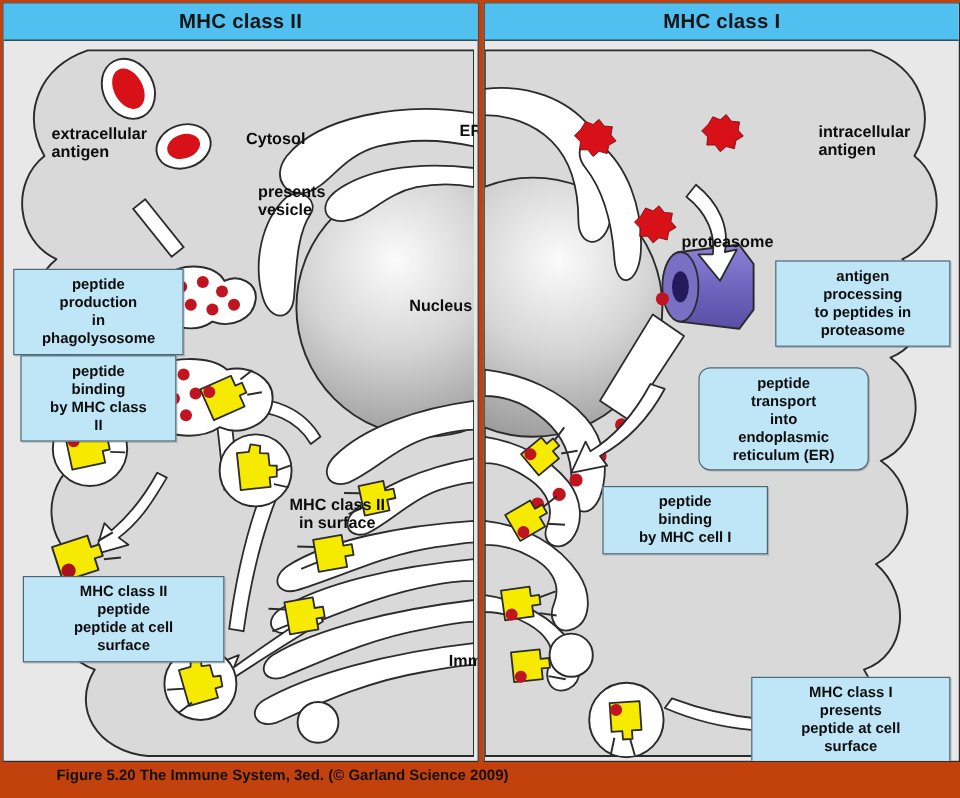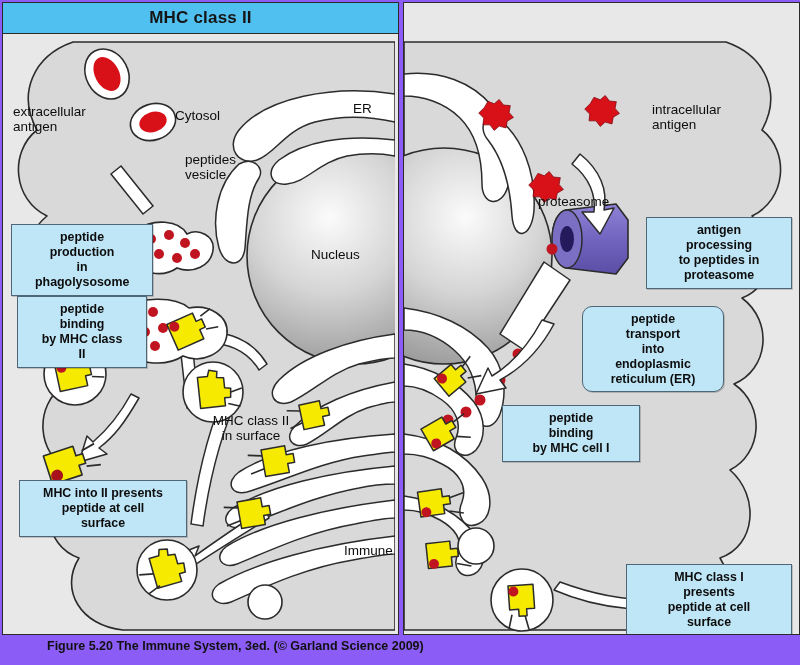--- a/index.html
+++ b/index.html
@@ -1,30 +1,30 @@
 <!DOCTYPE html>
 <html><head>
 <meta charset="utf-8">
 <style>
   html,body{margin:0;padding:0;background:#ffffff;}
   body{width:800px;height:665px;font-family:"Liberation Sans",sans-serif;overflow:hidden;}
-  #root{position:relative;width:800px;height:665px;background:#8b5cf6;}
+  #root{position:relative;width:800px;height:665px;background:#c2410c;}
 
   .panel{position:absolute;top:2px;height:631px;border:1.5px solid #2b2b2b;background:#e8e8e8;overflow:hidden;}
   #panel-left{left:2px;width:395px;}
   #panel-right{left:403px;width:395px;}
 
   .panel-header{position:absolute;left:0;top:0;width:100%;height:31px;background:#4fc0f0;
     border-bottom:1.5px solid #2b2b2b;display:flex;align-items:center;justify-content:center;box-sizing:border-box;}
   .panel-header span{font-size:17px;font-weight:bold;color:#151515;letter-spacing:.2px;}
 
   .stage{position:absolute;left:0;top:31px;width:100%;height:598px;}
   .stage svg{position:absolute;left:0;top:0;}
 
-  .lbl{position:absolute;font-weight:normal;color:#0d0d0d;line-height:1.12;}
+  .lbl{position:absolute;font-weight:bold;color:#0d0d0d;line-height:1.12;margin-left:30px;}
   .lbl.plain{font-size:13.5px;}
 
   .callout{position:absolute;background:#bfe6f7;border:1.4px solid #4f6676;
     box-shadow:1px 1px 0 rgba(0,0,0,.18);
     padding:5px 23px;text-align:center;font-weight:bold;font-size:12.4px;line-height:1.2;color:#0d0d0d;
     box-sizing:border-box;}
 
   .caption{position:absolute;left:4px;top:639px;font-size:12.5px;font-weight:bold;color:#111;padding-left:43px;}
   .caption .copy{font-weight:bold;}
 </style>
@@ -201,21 +201,21 @@
       <div class="lbl plain" style="left:10px;top:70px;width:110px;">
         <div>extracellular</div>
         <div>antigen</div>
       </div>
 
       <div class="lbl plain" style="left:172px;top:74px;">
         <div>Cytosol</div>
       </div>
 
       <div class="lbl plain" style="left:182px;top:118px;width:96px;">
-        <div>peptides</div>
+        <div>presents</div>
         <div>vesicle</div>
       </div>
 
       <div class="lbl plain" style="left:350px;top:67px;">
         <div>ER</div>
       </div>
 
       <div class="lbl plain" style="left:308px;top:213px;">
         <div>Nucleus</div>
       </div>
@@ -233,27 +233,30 @@
         <div>peptide production</div>
         <div>in phagolysosome</div>
       </div>
 
       <div class="callout" style="left:14px;top:262px;width:130px;">
         <div>peptide binding</div>
         <div>by MHC class II</div>
       </div>
 
       <div class="callout" style="left:16px;top:446px;width:168px;">
-        <div>MHC into II presents</div>
+        <div>MHC class II peptide</div>
         <div>peptide at cell surface</div>
       </div>
     </div>
   </div>
 
   <div class="panel" id="panel-right">
+    <div class="panel-header">
+      <span>MHC class I</span>
+    </div>
 
     <div class="stage">
       <svg width="392" height="598" viewBox="0 0 392 598">
         <defs>
           <radialGradient id="nucGrad2" cx="60%" cy="32%" r="78%">
             <stop offset="0%" stop-color="#fbfbfb"></stop>
             <stop offset="45%" stop-color="#d5d5d5"></stop>
             <stop offset="100%" stop-color="#8f8f8f"></stop>
           </radialGradient>
           <linearGradient id="protGrad" x1="0" y1="0" x2="0" y2="1">

